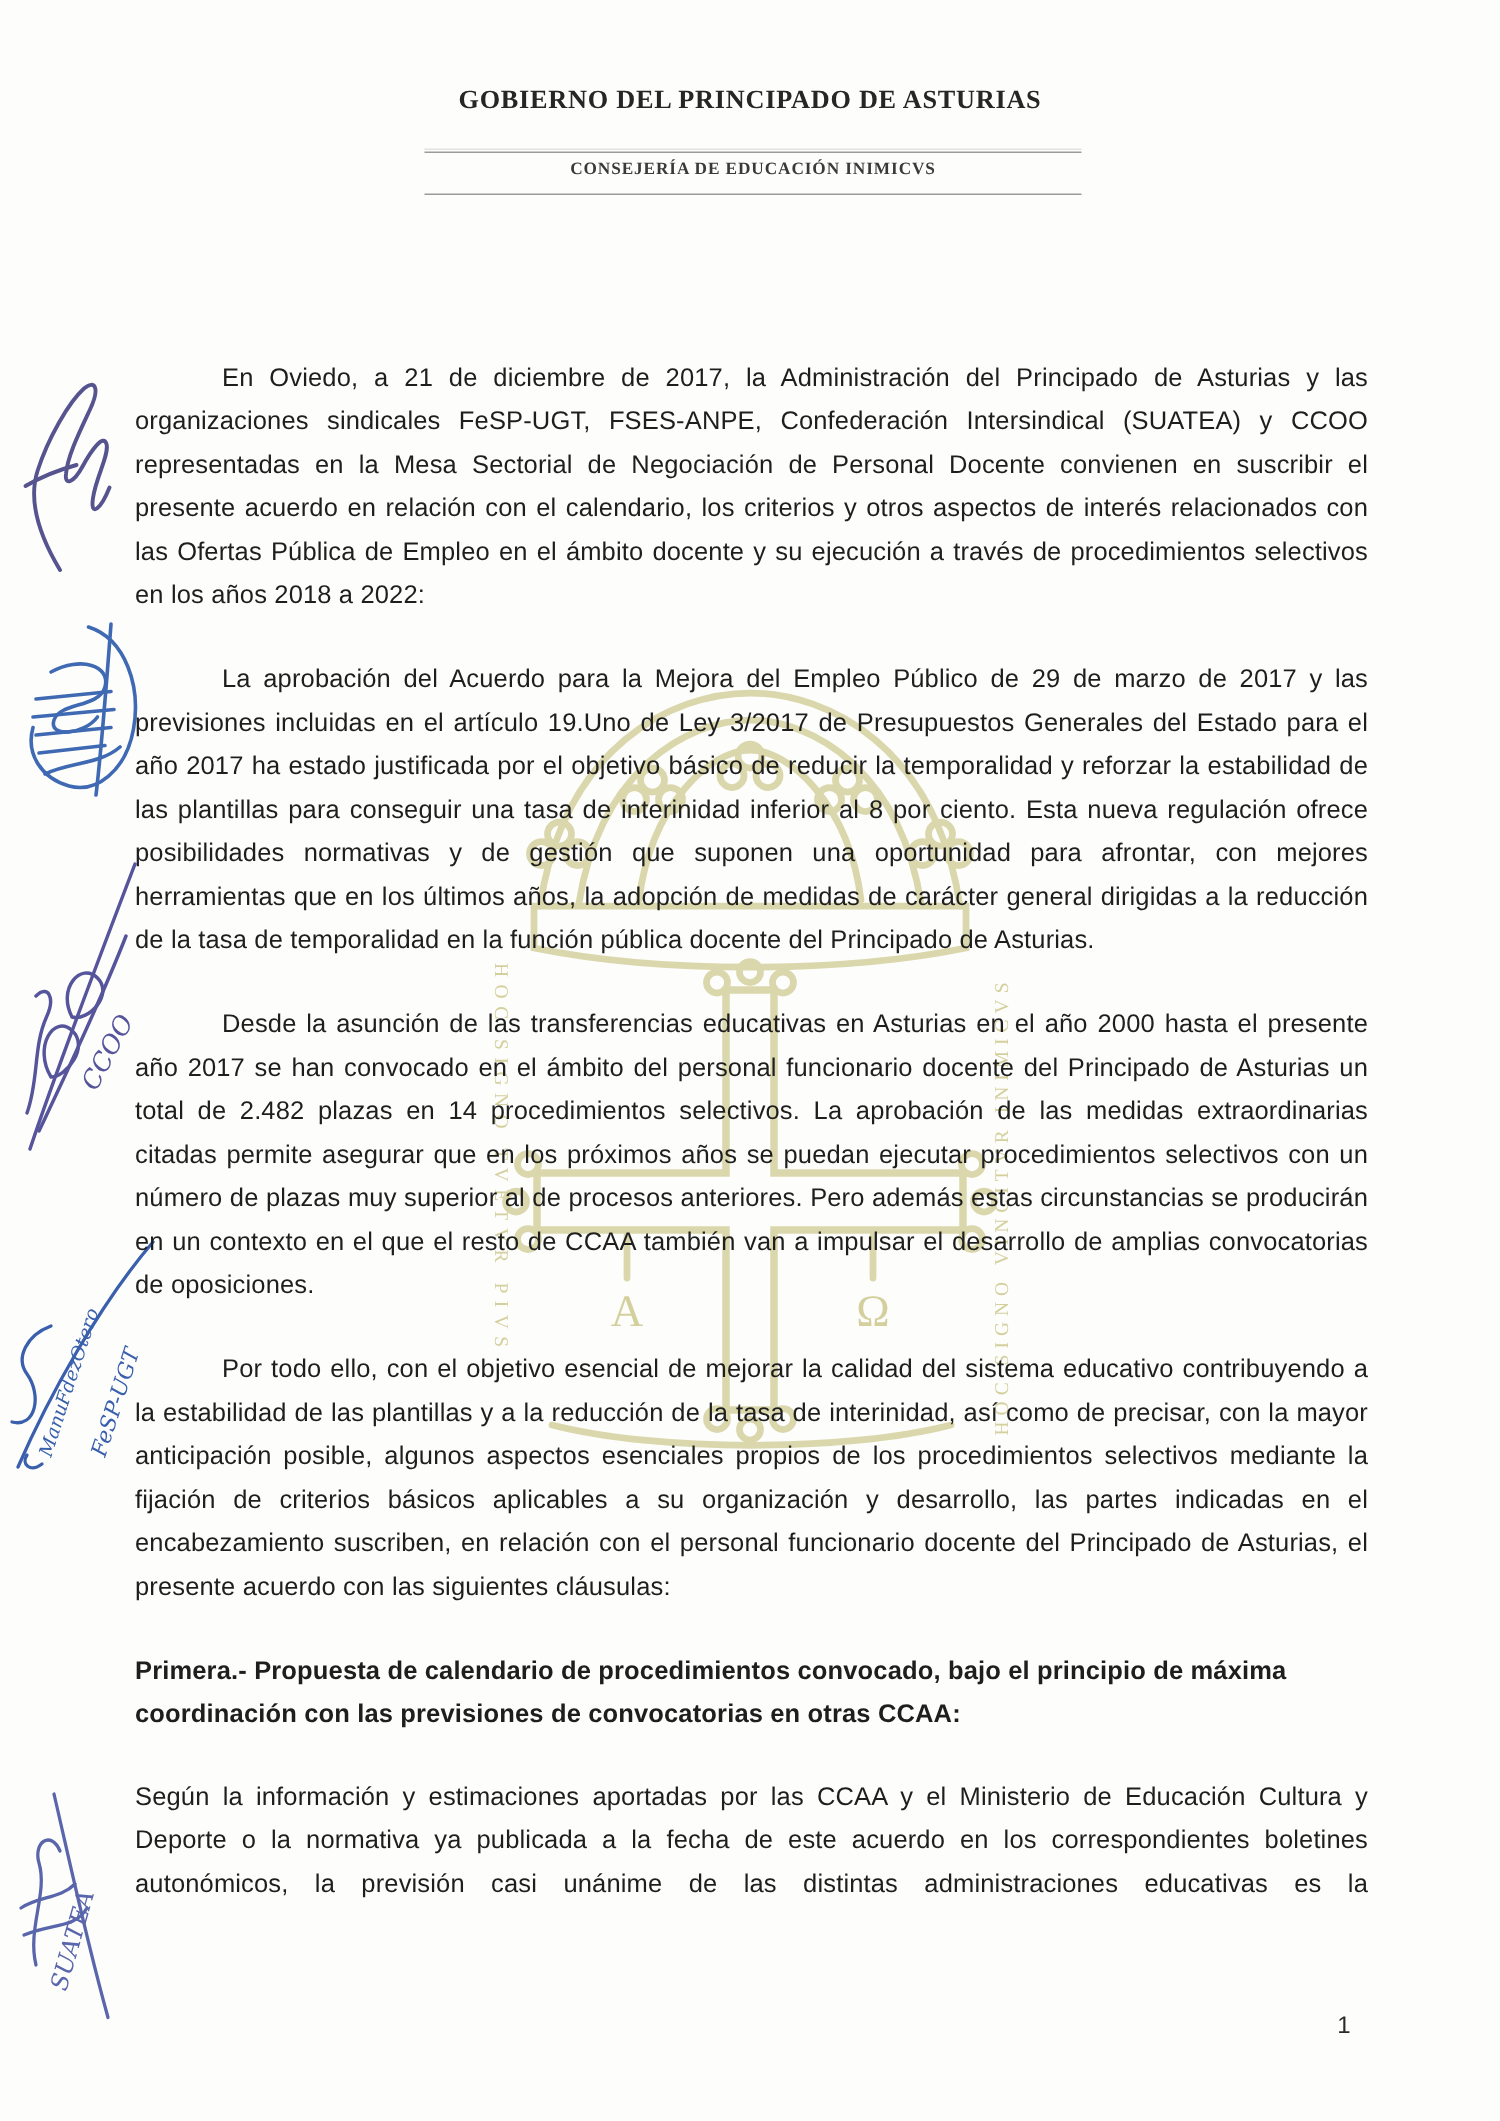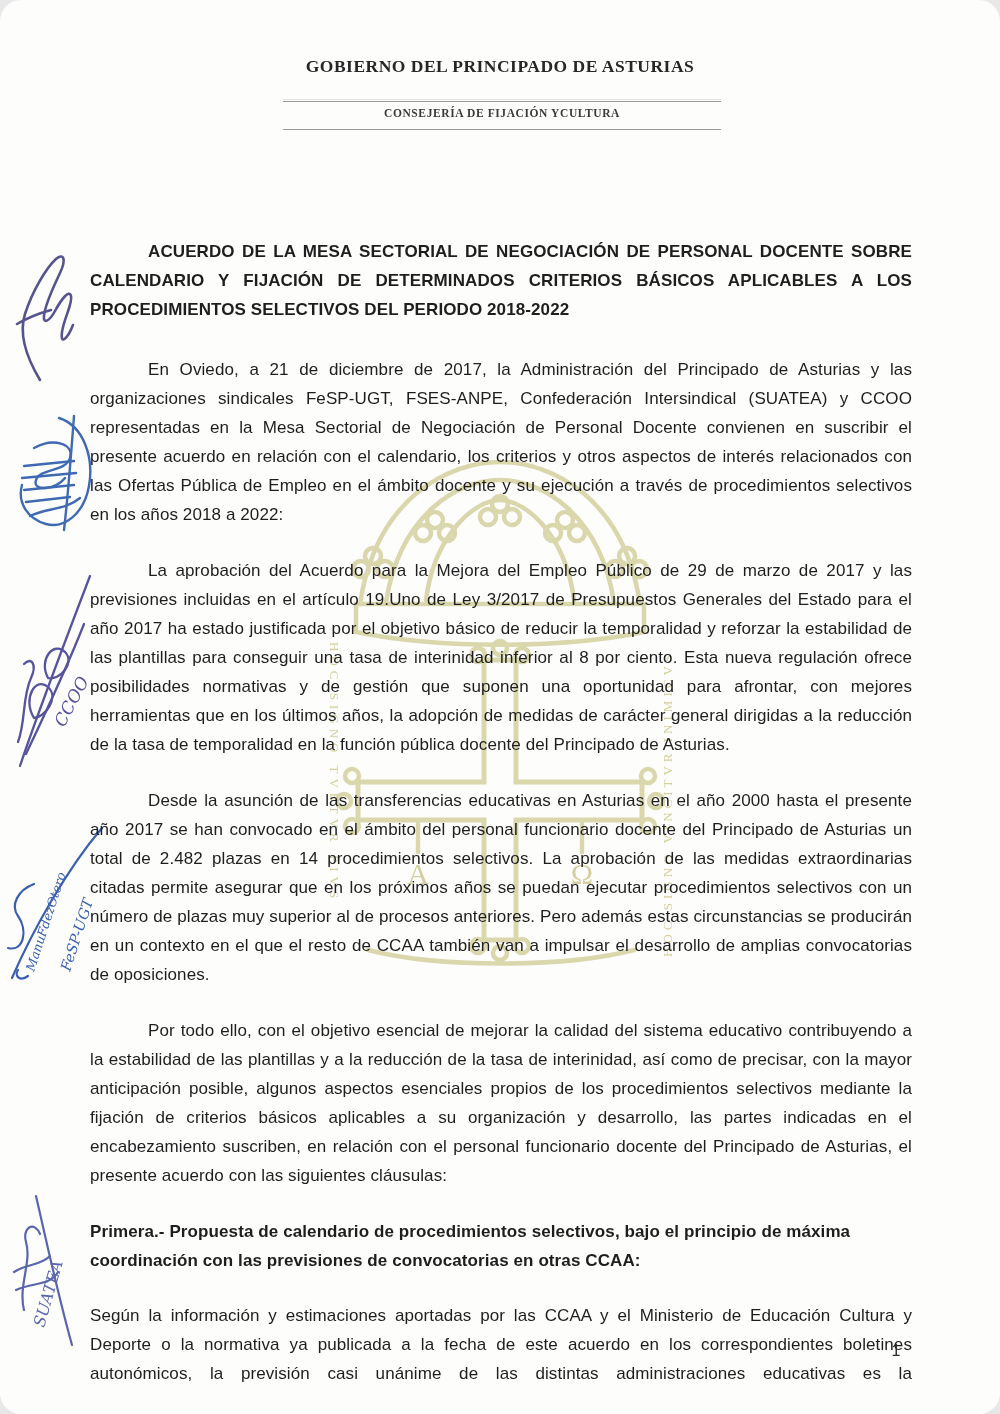--- a/index.html
+++ b/index.html
@@ -4,21 +4,20 @@
 <style>
   html,body{margin:0;padding:0;background:#e8e8e8;}
   .page{
     position:relative;
     width:1000px;height:1414px;
     margin:0 auto;
     background:#fdfdfc;
     overflow:hidden;
     font-family:"Liberation Sans",sans-serif;
     color:#1f1f1f;
-    border-radius:21px;
   }
   
   .hdr-org{
     position:absolute;top:56px;left:0;right:0;
     text-align:center;
     font-family:"Liberation Serif",serif;
     font-size:17.5px;font-weight:600;letter-spacing:.5px;
     color:#262626;
   }
   .hdr-rule{
@@ -69,21 +68,21 @@
     text-align:center;font-size:16px;color:#2a2a2a;
   }
 </style>
 </head>
 <body>
 
 <div class="page">
 
   <div class="hdr-org">GOBIERNO DEL PRINCIPADO DE ASTURIAS</div>
   <div class="hdr-rule r1"></div>
-  <div class="hdr-dept">CONSEJERÍA DE FIJACIÓN YCULTURA</div>
+  <div class="hdr-dept">CONSEJERÍA DE EDUCACIÓN INIMICVS</div>
   <div class="hdr-rule r2"></div>
 
   <div class="watermark">
     <svg width="406" height="515" viewBox="0 0 406 515">
       <g fill="none" stroke="#d9d5a8" stroke-width="4.5" stroke-linecap="round" opacity="0.95">
 
         <path d="M62,152 C78,46 150,10 202,10 C254,10 326,46 342,152"></path>
         <path d="M88,150 C102,62 160,28 202,28 C244,28 302,62 316,150"></path>
         <path d="M128,148 C136,84 176,48 202,48 C228,48 268,84 276,148"></path>
 
@@ -193,24 +192,23 @@
         <path d="M66,155 C52,105 42,58 30,6"></path>
         <path d="M18,120 C12,96 26,72 20,52 C16,38 28,30 34,44"></path>
         <path d="M10,100 C28,92 44,96 52,82"></path>
         <path d="M8,82 C20,74 34,76 44,66"></path>
       </g>
       <text transform="translate(38,138) rotate(-74)" font-size="16" fill="#5a66ab">SUATEA</text>
     </svg>
   </div>
 
   <div class="body-col">
-    <p class="doc-title indent">ACUERDO DE LA MESA SECTORIAL DE NEGOCIACIÓN DE PERSONAL DOCENTE SOBRE CALENDARIO Y  FIJACIÓN DE DETERMINADOS CRITERIOS BÁSICOS APLICABLES A LOS PROCEDIMIENTOS SELECTIVOS DEL PERIODO 2018-2022</p>
     <p class="indent">En Oviedo, a 21 de diciembre de 2017, la Administración del Principado de Asturias y las organizaciones sindicales FeSP-UGT, FSES-ANPE, Confederación Intersindical (SUATEA) y CCOO representadas en la Mesa Sectorial de Negociación de Personal Docente convienen en suscribir el presente acuerdo en relación con el calendario, los criterios y otros aspectos de interés relacionados con las Ofertas Pública de Empleo en el ámbito docente y su ejecución a través de procedimientos selectivos en los años 2018 a 2022:</p>
     <p class="indent">La aprobación del Acuerdo para la Mejora del Empleo Público de 29 de marzo de 2017 y las previsiones incluidas en el artículo 19.Uno de Ley 3/2017 de Presupuestos Generales del Estado para el año 2017 ha estado justificada por el objetivo básico de reducir la temporalidad y reforzar la estabilidad de las plantillas para conseguir una tasa de interinidad inferior al 8 por ciento. Esta nueva regulación ofrece posibilidades normativas y de gestión que suponen una oportunidad para afrontar, con mejores herramientas que en los últimos años, la adopción de medidas de carácter general dirigidas a la reducción de la tasa de temporalidad en la función pública docente del Principado de Asturias.</p>
     <p class="indent">Desde la asunción de las transferencias educativas en Asturias en el año 2000 hasta el presente año 2017 se han convocado en el ámbito del personal funcionario docente del Principado de Asturias un total de 2.482 plazas en 14 procedimientos selectivos. La aprobación de las medidas extraordinarias citadas permite asegurar que en los próximos años se puedan ejecutar procedimientos selectivos con un número de plazas muy superior al de procesos anteriores. Pero además estas circunstancias se producirán en un contexto en el que el resto de CCAA también van a impulsar el desarrollo de amplias convocatorias de oposiciones.</p>
     <p class="indent">Por todo ello, con el objetivo esencial de mejorar la calidad del sistema educativo contribuyendo a la estabilidad de las plantillas y a la reducción de la tasa de interinidad, así como de precisar, con la mayor anticipación posible, algunos aspectos esenciales propios de los procedimientos selectivos mediante la fijación de criterios básicos aplicables a su organización y desarrollo, las partes indicadas en el encabezamiento suscriben, en relación con el personal funcionario docente del Principado de Asturias, el presente acuerdo con las siguientes cláusulas:</p>
-    <p class="clause-heading">Primera.- Propuesta de calendario de procedimientos selectivos, bajo el principio de máxima coordinación con las previsiones de convocatorias en otras CCAA:</p>
+    <p class="clause-heading">Primera.- Propuesta de calendario de procedimientos convocado, bajo el principio de máxima coordinación con las previsiones de convocatorias en otras CCAA:</p>
     <p class="justify-last">Según la información y estimaciones aportadas por las CCAA y el Ministerio de Educación Cultura y Deporte o la normativa ya publicada a la fecha de este acuerdo en los correspondientes boletines autonómicos, la previsión casi unánime de las distintas administraciones educativas es la</p>
   </div>
 
   <div class="page-number">1</div>
 
 </div>
 
 </body></html>

